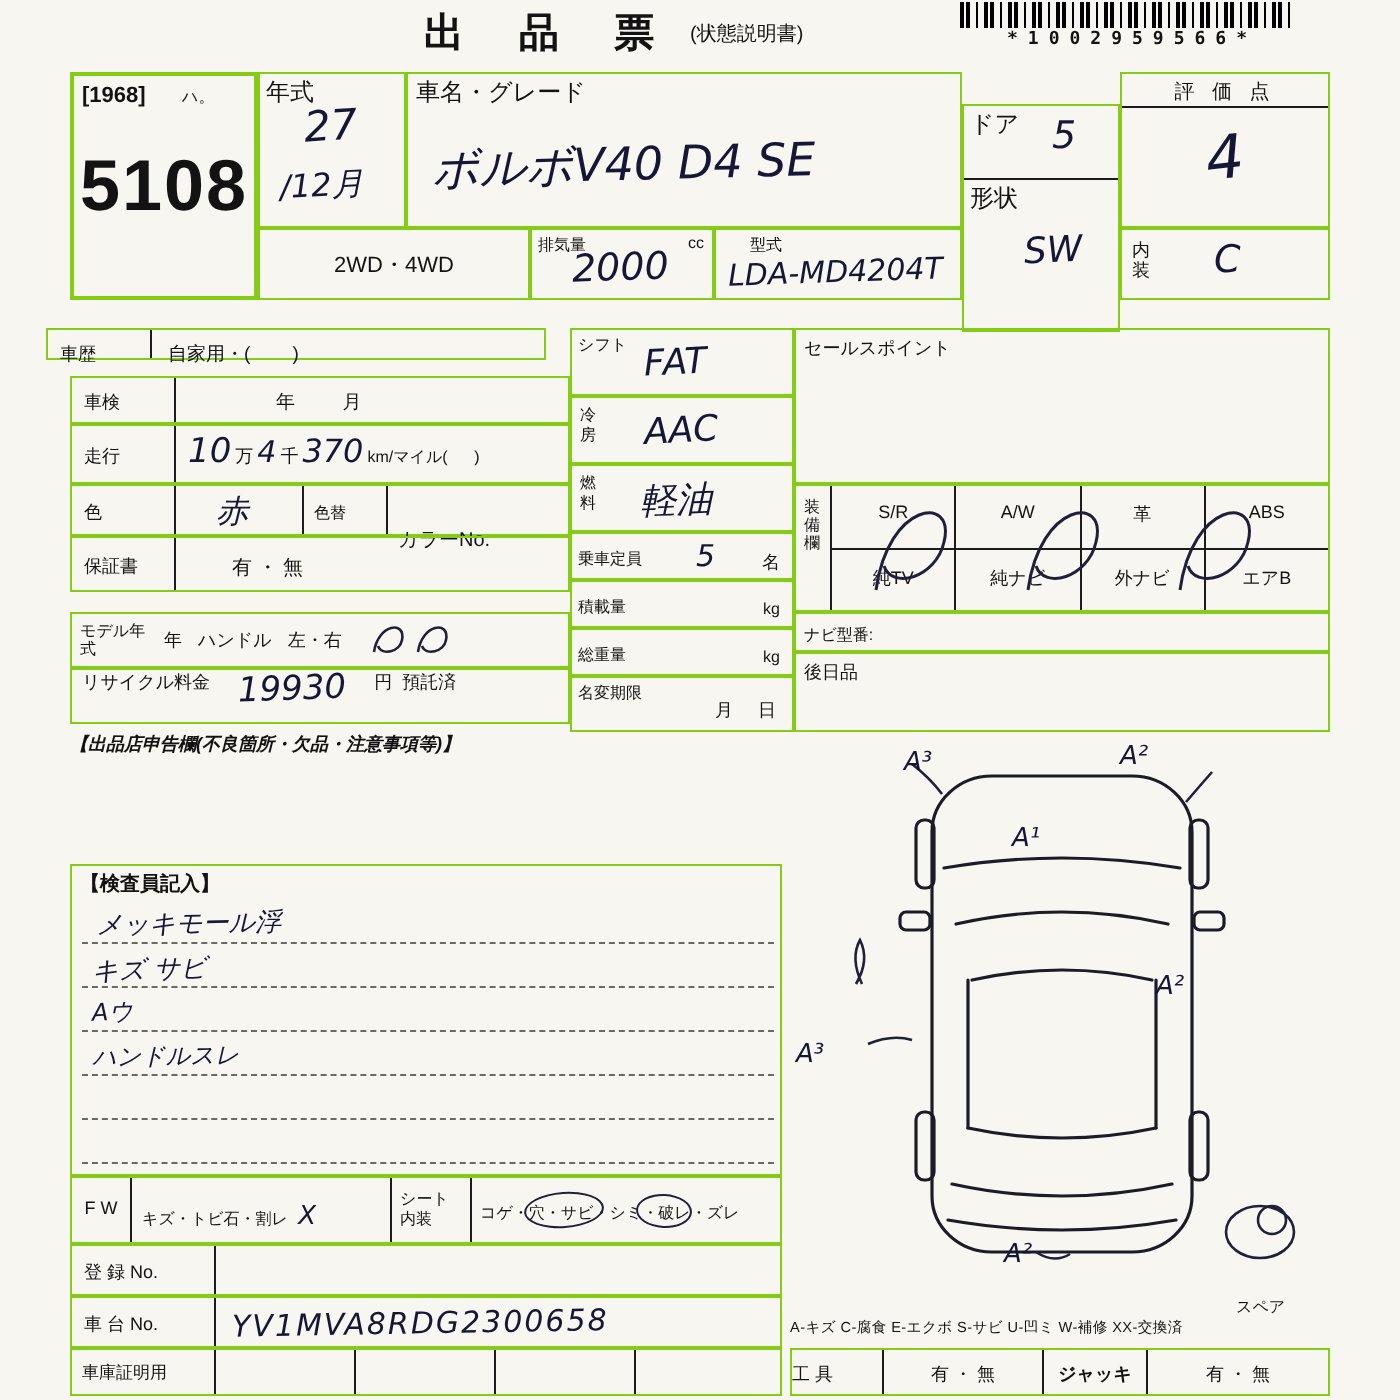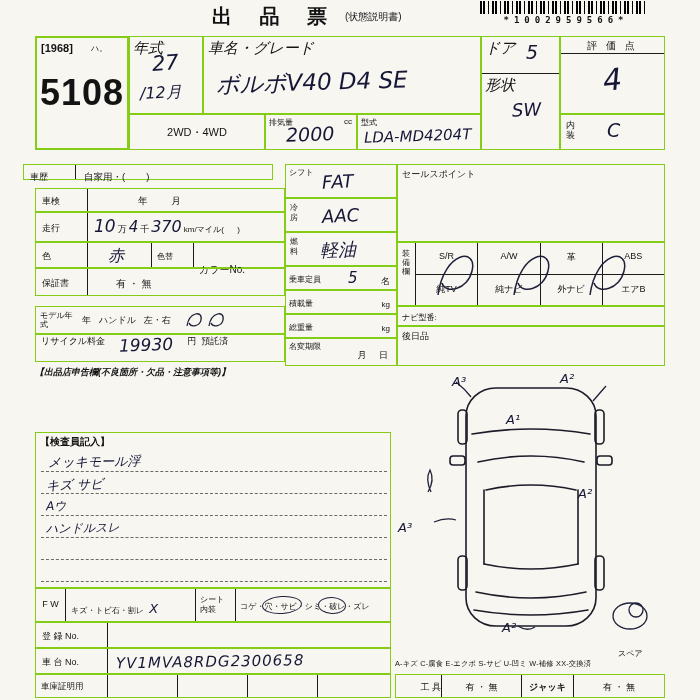--- a/index.html
+++ b/index.html
@@ -2,21 +2,21 @@
 <html><head>
 <meta charset="utf-8">
 <style>
   html,body{margin:0;padding:0;background:#dcdcd6;}
   .sheet{position:relative;width:700px;height:700px;background:#f7f6f1;
          font-family:"Liberation Sans",sans-serif;color:#131313;overflow:hidden;}
   .box{position:absolute;border:1px solid #84cc16;box-sizing:border-box;}
   .b2{border-width:2px;}
   .abs{position:absolute;}
   .pre{white-space:pre;}
-  .lbl{font-size:15px;line-height:1.1;font-style:italic;}
+  .lbl{font-size:12px;line-height:1.1;}
   .hw{font-family:"DejaVu Sans",sans-serif;font-style:italic;color:#161637;}
   .stack{line-height:10px;font-size:9px;word-break:break-all;}
   .dash{position:absolute;border-bottom:1px dashed #6a6a66;height:0;}
   .cellR{border-right:1px solid #1b1b1b;box-sizing:border-box;}
   .flexrow{display:flex;align-items:stretch;height:100%;}
   .barcode{background:repeating-linear-gradient(90deg,#000 0 2px,#f7f6f1 2px 3px,#000 3px 5px,#f7f6f1 5px 8px,#000 8px 9px,#f7f6f1 9px 12px);}
   .hwcircle{position:absolute;border:1.4px solid #20203a;border-radius:50%;}
   svg{display:block;}
 </style>
 </head>
@@ -39,21 +39,21 @@
     <span class="abs lbl" style="left:3px;top:3px;">年式</span>
     <span class="abs hw" style="left:22px;top:14px;font-size:21px;transform:rotate(-4deg);">27</span>
     <span class="abs hw" style="left:10px;top:46px;font-size:16px;transform:rotate(-3deg);">/12月</span>
   </div>
 
   <div class="box" style="left:203px;top:36px;width:278px;height:78px;">
     <span class="abs lbl" style="left:4px;top:3px;">車名・グレード</span>
     <span class="abs hw" style="left:12px;top:30px;font-size:23px;white-space:nowrap;transform:rotate(-1.5deg);">ボルボV40 D4 SE</span>
   </div>
 
-  <div class="box" style="left:481px;top:36px;width:79px;height:114px;">
+  <div class="box" style="left:481px;top:52px;width:79px;height:114px;">
     <span class="abs lbl" style="left:3px;top:3px;">ドア</span>
     <span class="abs hw" style="left:44px;top:4px;font-size:19px;">5</span>
     <div class="abs" style="left:0;top:36px;width:100%;border-top:1px solid #1b1b1b;"></div>
     <span class="abs lbl" style="left:3px;top:40px;">形状</span>
     <span class="abs hw" style="left:30px;top:62px;font-size:18px;transform:rotate(-3deg);">SW</span>
   </div>
 
   <div class="box" style="left:560px;top:36px;width:105px;height:78px;">
     <div style="border-bottom:1px solid #1b1b1b;height:17px;text-align:center;font-size:10px;letter-spacing:3px;padding-top:2px;box-sizing:border-box;">評 価 点</div>
     <div class="hw" style="text-align:center;font-size:30px;margin-top:8px;transform:rotate(-6deg);">4</div>
@@ -66,21 +66,21 @@
 
   <div class="box" style="left:129px;top:114px;width:136px;height:36px;">
     <div style="text-align:center;font-size:11px;margin-top:10px;">2WD・4WD</div>
   </div>
   <div class="box" style="left:265px;top:114px;width:92px;height:36px;">
     <span class="abs" style="left:3px;top:2px;font-size:8px;">排気量</span>
     <span class="abs hw" style="left:20px;top:8px;font-size:19px;transform:rotate(-2deg);">2000</span>
     <span class="abs" style="right:4px;top:2px;font-size:8px;">cc</span>
   </div>
   <div class="box" style="left:357px;top:114px;width:124px;height:36px;overflow:visible;">
-    <span class="abs" style="left:3px;top:2px;font-size:8px;">型式</span>
+    <span class="abs" style="left:17px;top:2px;font-size:8px;">型式</span>
     <span class="abs hw" style="left:6px;top:12px;font-size:15px;white-space:nowrap;transform:rotate(-2deg);">LDA-MD4204T</span>
   </div>
 
   <div class="box" style="left:23px;top:164px;width:250px;height:16px;">
     <div class="flexrow">
       <div class="cellR" style="width:52px;font-size:9px;padding:6px 0 0 6px;">車歴</div>
       <div class="pre" style="font-size:9.5px;padding:6px 0 0 8px;">自家用・(        )</div>
     </div>
   </div>
   <div class="box" style="left:35px;top:188px;width:250px;height:24px;">
@@ -291,20 +291,20 @@
       <div class="cellR" style="width:70px;"></div>
       <div class="cellR" style="width:70px;"></div>
       <div class="cellR" style="width:70px;"></div>
       <div style="flex:1;"></div>
     </div>
   </div>
 
   <div class="abs" style="left:395px;top:659px;width:270px;font-size:7.3px;letter-spacing:0.2px;">A-キズ C-腐食 E-エクボ S-サビ U-凹ミ W-補修 XX-交換済</div>
   <div class="box" style="left:395px;top:674px;width:270px;height:24px;">
     <div class="flexrow">
-      <div class="cellR" style="width:46px;font-size:9px;text-align:right;padding-top:6px;">工 具</div>
+      <div class="cellR" style="width:46px;font-size:9px;text-align:left;padding-top:6px;">工 具</div>
       <div class="cellR" style="width:80px;font-size:9px;text-align:center;padding-top:6px;">有 ・ 無</div>
       <div class="cellR" style="width:52px;font-size:9px;text-align:center;padding-top:6px;font-weight:bold;">ジャッキ</div>
       <div style="flex:1;font-size:9px;text-align:center;padding-top:6px;">有 ・ 無</div>
     </div>
   </div>
 
 </div>
 
 </body></html>

